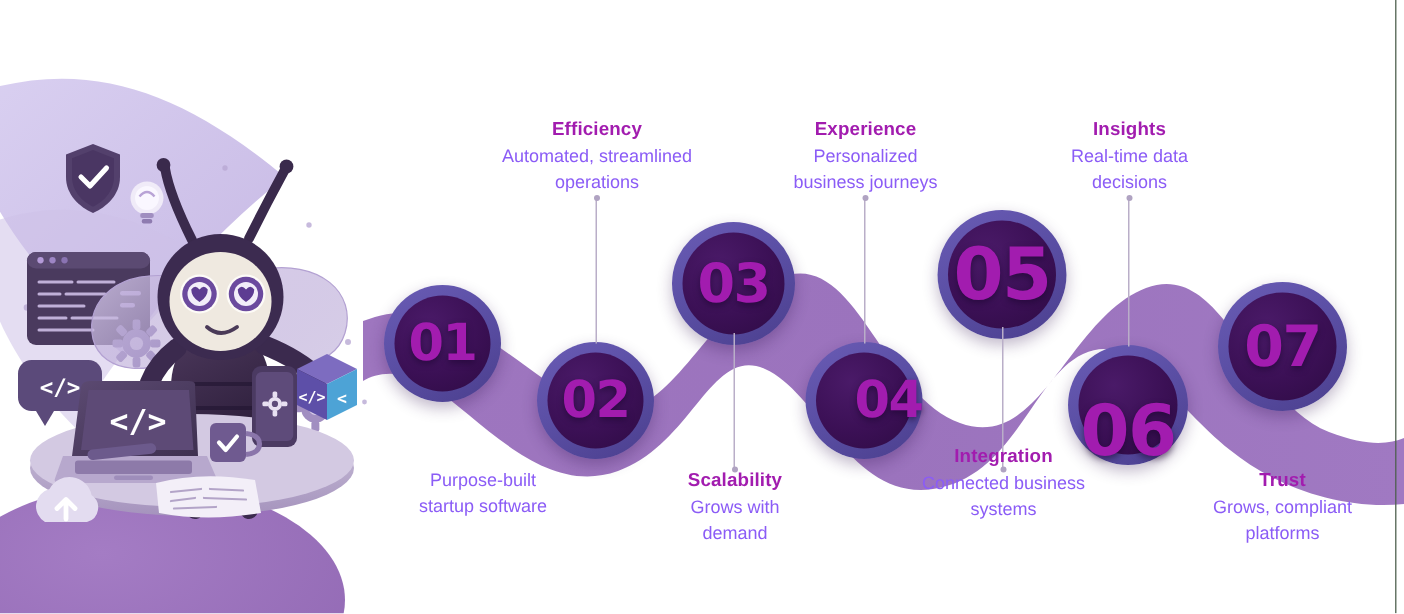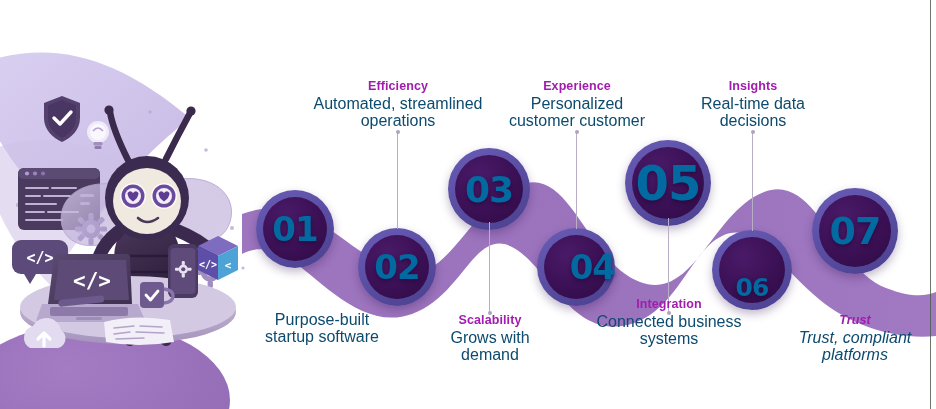--- a/index.html
+++ b/index.html
@@ -26,21 +26,21 @@
   .step .ring{
     position:absolute;inset:0;border-radius:50%;
     background:linear-gradient(150deg,#6a5cb5 0%,#5b4fa5 45%,#4b3f8e 100%);
     box-shadow:0 4px 10px rgba(50,20,80,.30);
   }
   .step .disc{
     position:absolute;border-radius:50%;
     background:radial-gradient(circle at 36% 30%,#4a1a68 0%,#3b1055 55%,#2e0b44 100%);
   }
   .step .num{
-    position:relative;z-index:3;color:#0369a1;
+    position:relative;z-index:3;color:#a21caf;
     font-weight:bold;letter-spacing:-1px;
     text-shadow:0 2px 4px rgba(25,5,45,.55);
     font-family:"DejaVu Sans", sans-serif;
   }
 
   
   .stem{position:absolute;width:1px;background:#b9aec8;}
   .stem::before{
     content:"";position:absolute;left:-1.5px;width:4px;height:4px;border-radius:50%;
     background:#b0a3c2;
@@ -48,21 +48,21 @@
   .stem.up::before{top:-1px;}
   .stem.down::before{bottom:-1px;}
 
   
   .label{position:absolute;text-align:center;}
   .label .ttl{
     font-size:12.5px;font-weight:bold;color:#a21caf;
     line-height:16px;margin-bottom:2px;letter-spacing:.1px;
   }
   .label .desc{
-    font-size:16px;color:#0c4a6e;line-height:16.5px;font-weight:normal;
+    font-size:12px;color:#8b5cf6;line-height:16.5px;font-weight:normal;
   }
 
   
   .edge{position:absolute;right:5px;top:0;width:1px;height:409px;background:#4c5e4c;opacity:.85;}
 </style>
 </head>
 <body>
 
 <div id="stage">
 
@@ -344,21 +344,21 @@
 
   <div class="step" style="left:625px;top:140px;width:86px;height:86px;">
     <div class="ring"></div>
     <div class="disc" style="inset:7px;"></div>
     <span class="num" style="font-size:48px;">05</span>
   </div>
 
   <div class="step" style="left:712px;top:230px;width:80px;height:80px;">
     <div class="ring"></div>
     <div class="disc" style="inset:7px;"></div>
-    <span class="num" style="font-size:25px;margin-top:35px;">06</span>
+    <span class="num" style="font-size:47px;margin-top:35px;">06</span>
   </div>
 
   <div class="step" style="left:812px;top:188px;width:86px;height:86px;">
     <div class="ring"></div>
     <div class="disc" style="inset:7px;"></div>
     <span class="num" style="font-size:38px;">07</span>
   </div>
 
   <div class="stem up" style="left:397px;top:131px;height:98px;"></div>
   <div class="stem down" style="left:489px;top:222px;height:92px;"></div>
@@ -379,35 +379,35 @@
 
   <div class="label" style="left:419px;top:312px;width:142px;text-align:center;">
     <div class="ttl">Scalability</div>
     <div class="desc">Grows with</div>
     <div class="desc">demand</div>
   </div>
 
   <div class="label" style="left:487px;top:78px;width:180px;">
     <div class="ttl">Experience</div>
     <div class="desc">Personalized</div>
-    <div class="desc">customer customer</div>
+    <div class="desc">business journeys</div>
   </div>
 
   <div class="label" style="left:578px;top:296px;width:182px;">
     <div class="ttl">Integration</div>
     <div class="desc">Connected business</div>
     <div class="desc">systems</div>
   </div>
 
   <div class="label" style="left:678px;top:78px;width:150px;">
     <div class="ttl">Insights</div>
     <div class="desc">Real-time data</div>
     <div class="desc">decisions</div>
   </div>
 
-  <div class="label" style="left:775px;top:312px;width:160px;font-style:italic;">
+  <div class="label" style="left:775px;top:312px;width:160px;">
     <div class="ttl">Trust</div>
-    <div class="desc">Trust, compliant</div>
+    <div class="desc">Grows, compliant</div>
     <div class="desc">platforms</div>
   </div>
 
   <div class="edge"></div>
 </div>
 
 </body></html>

